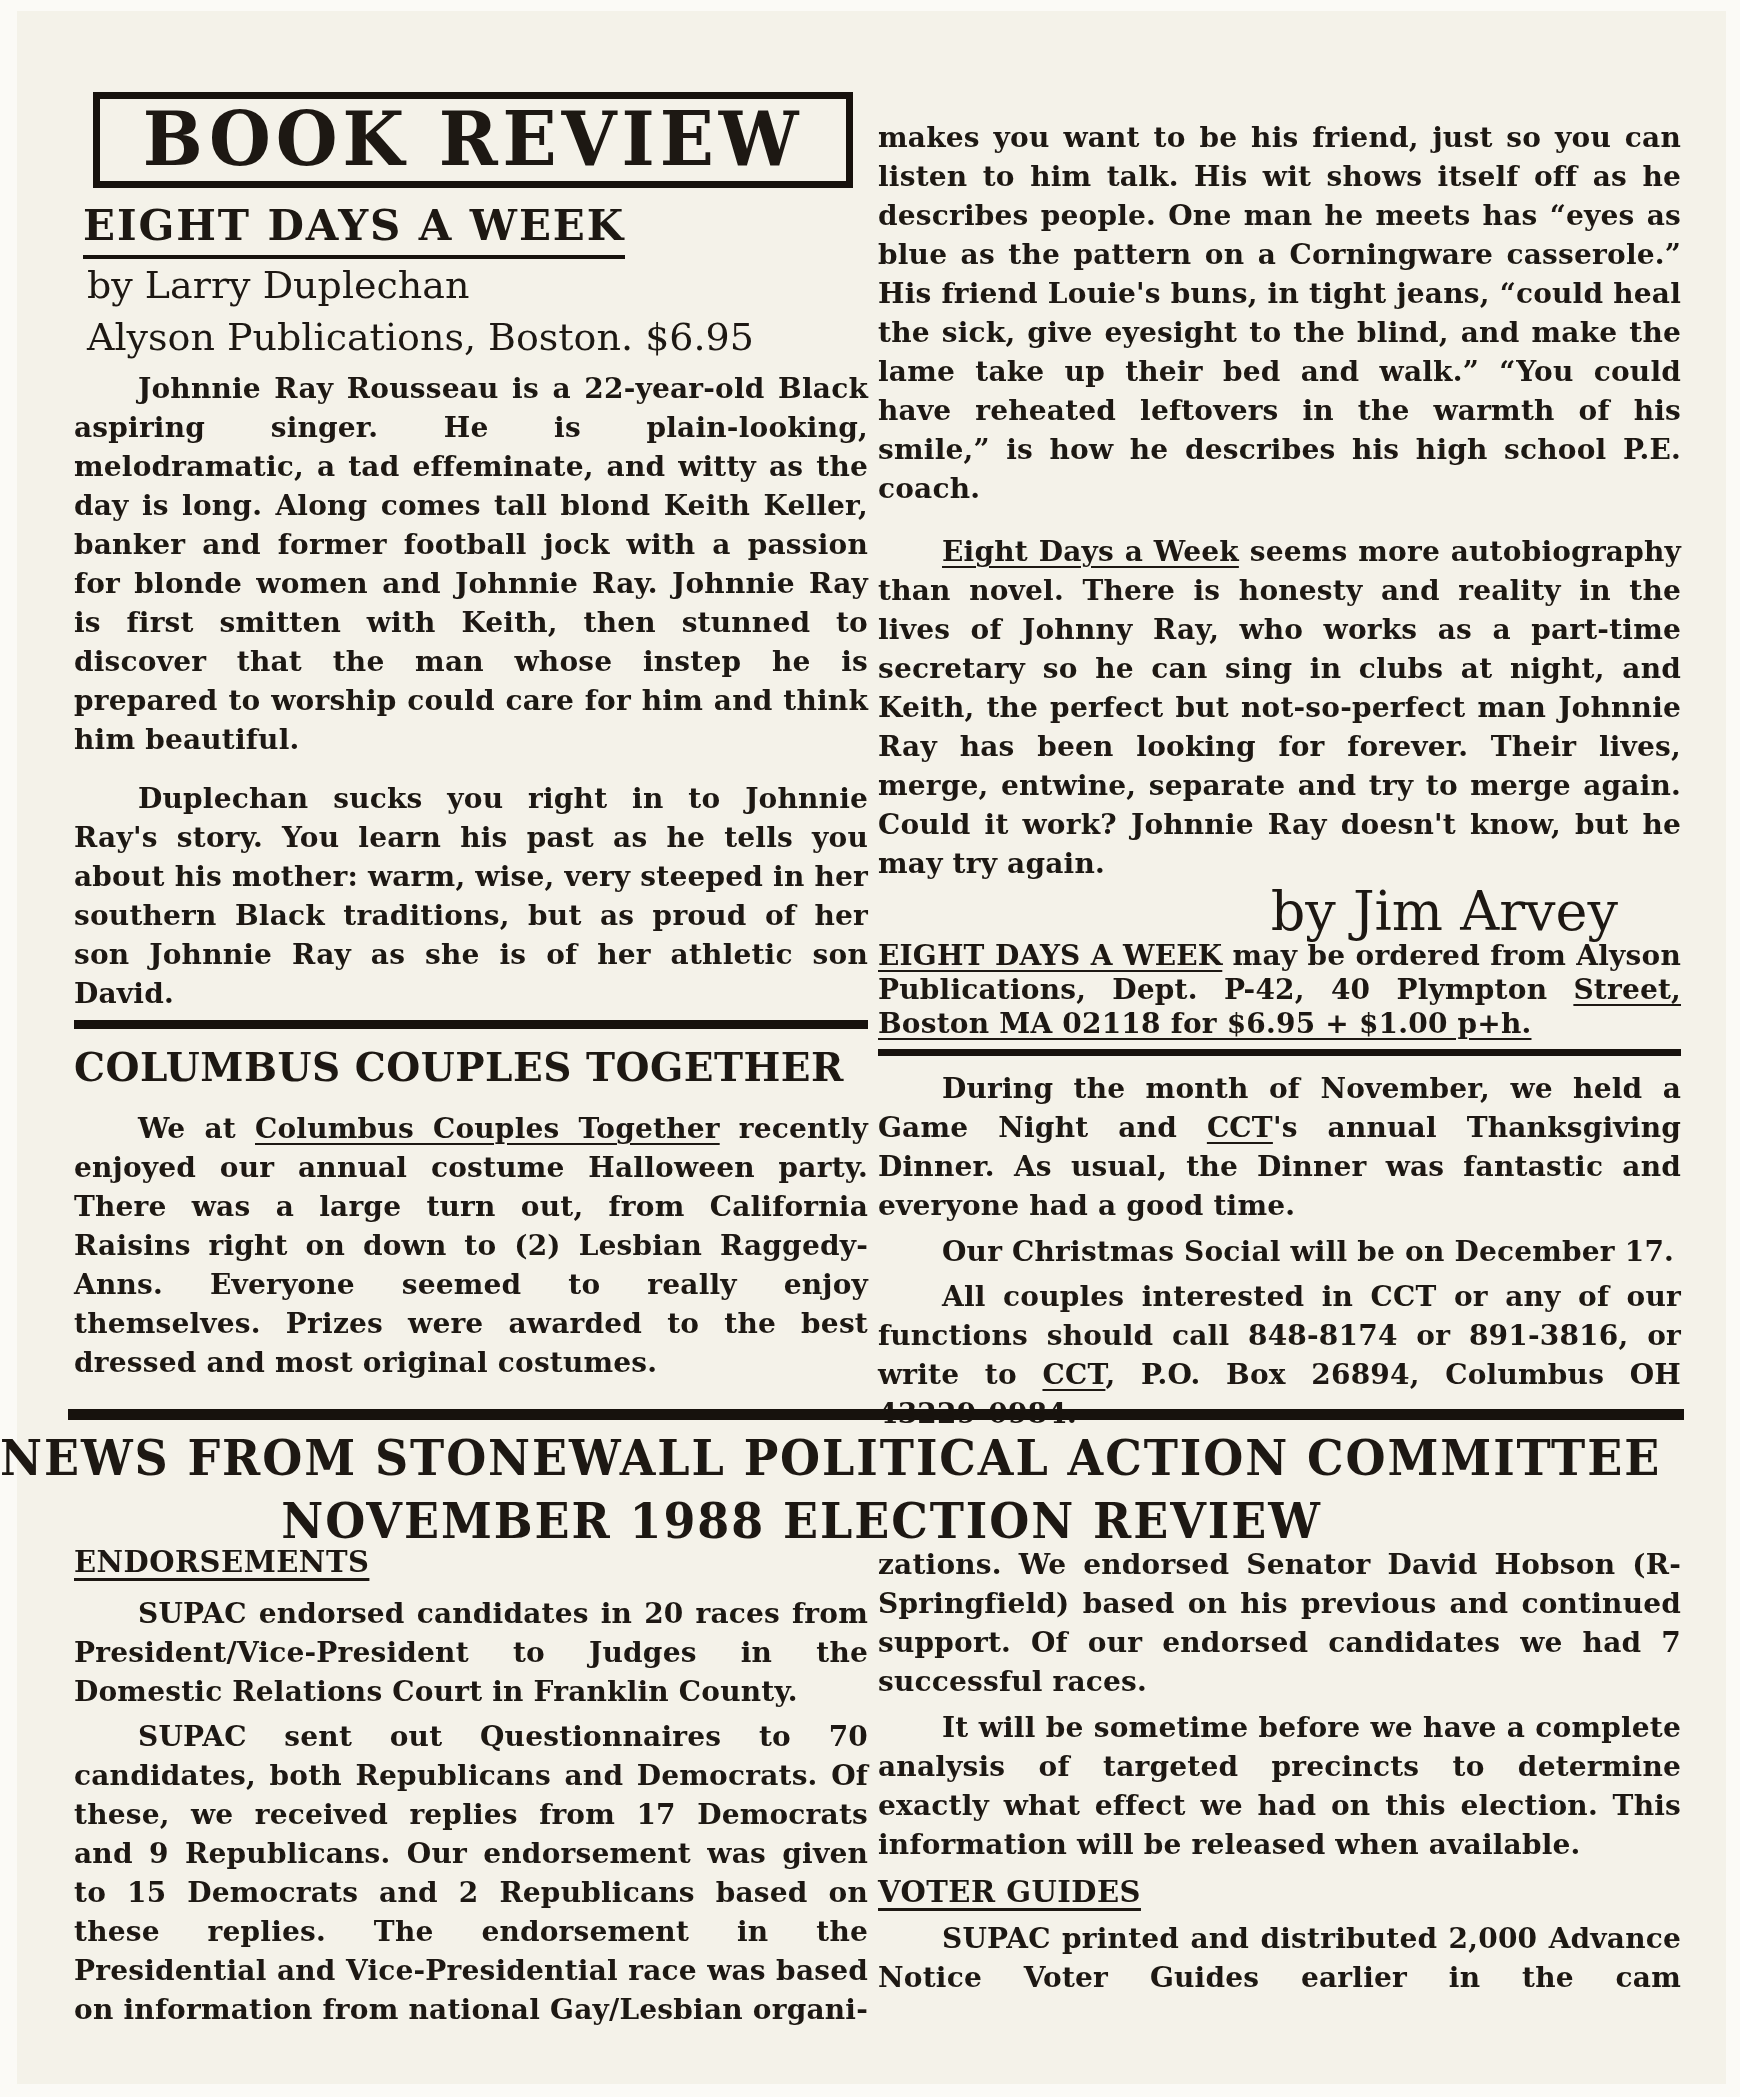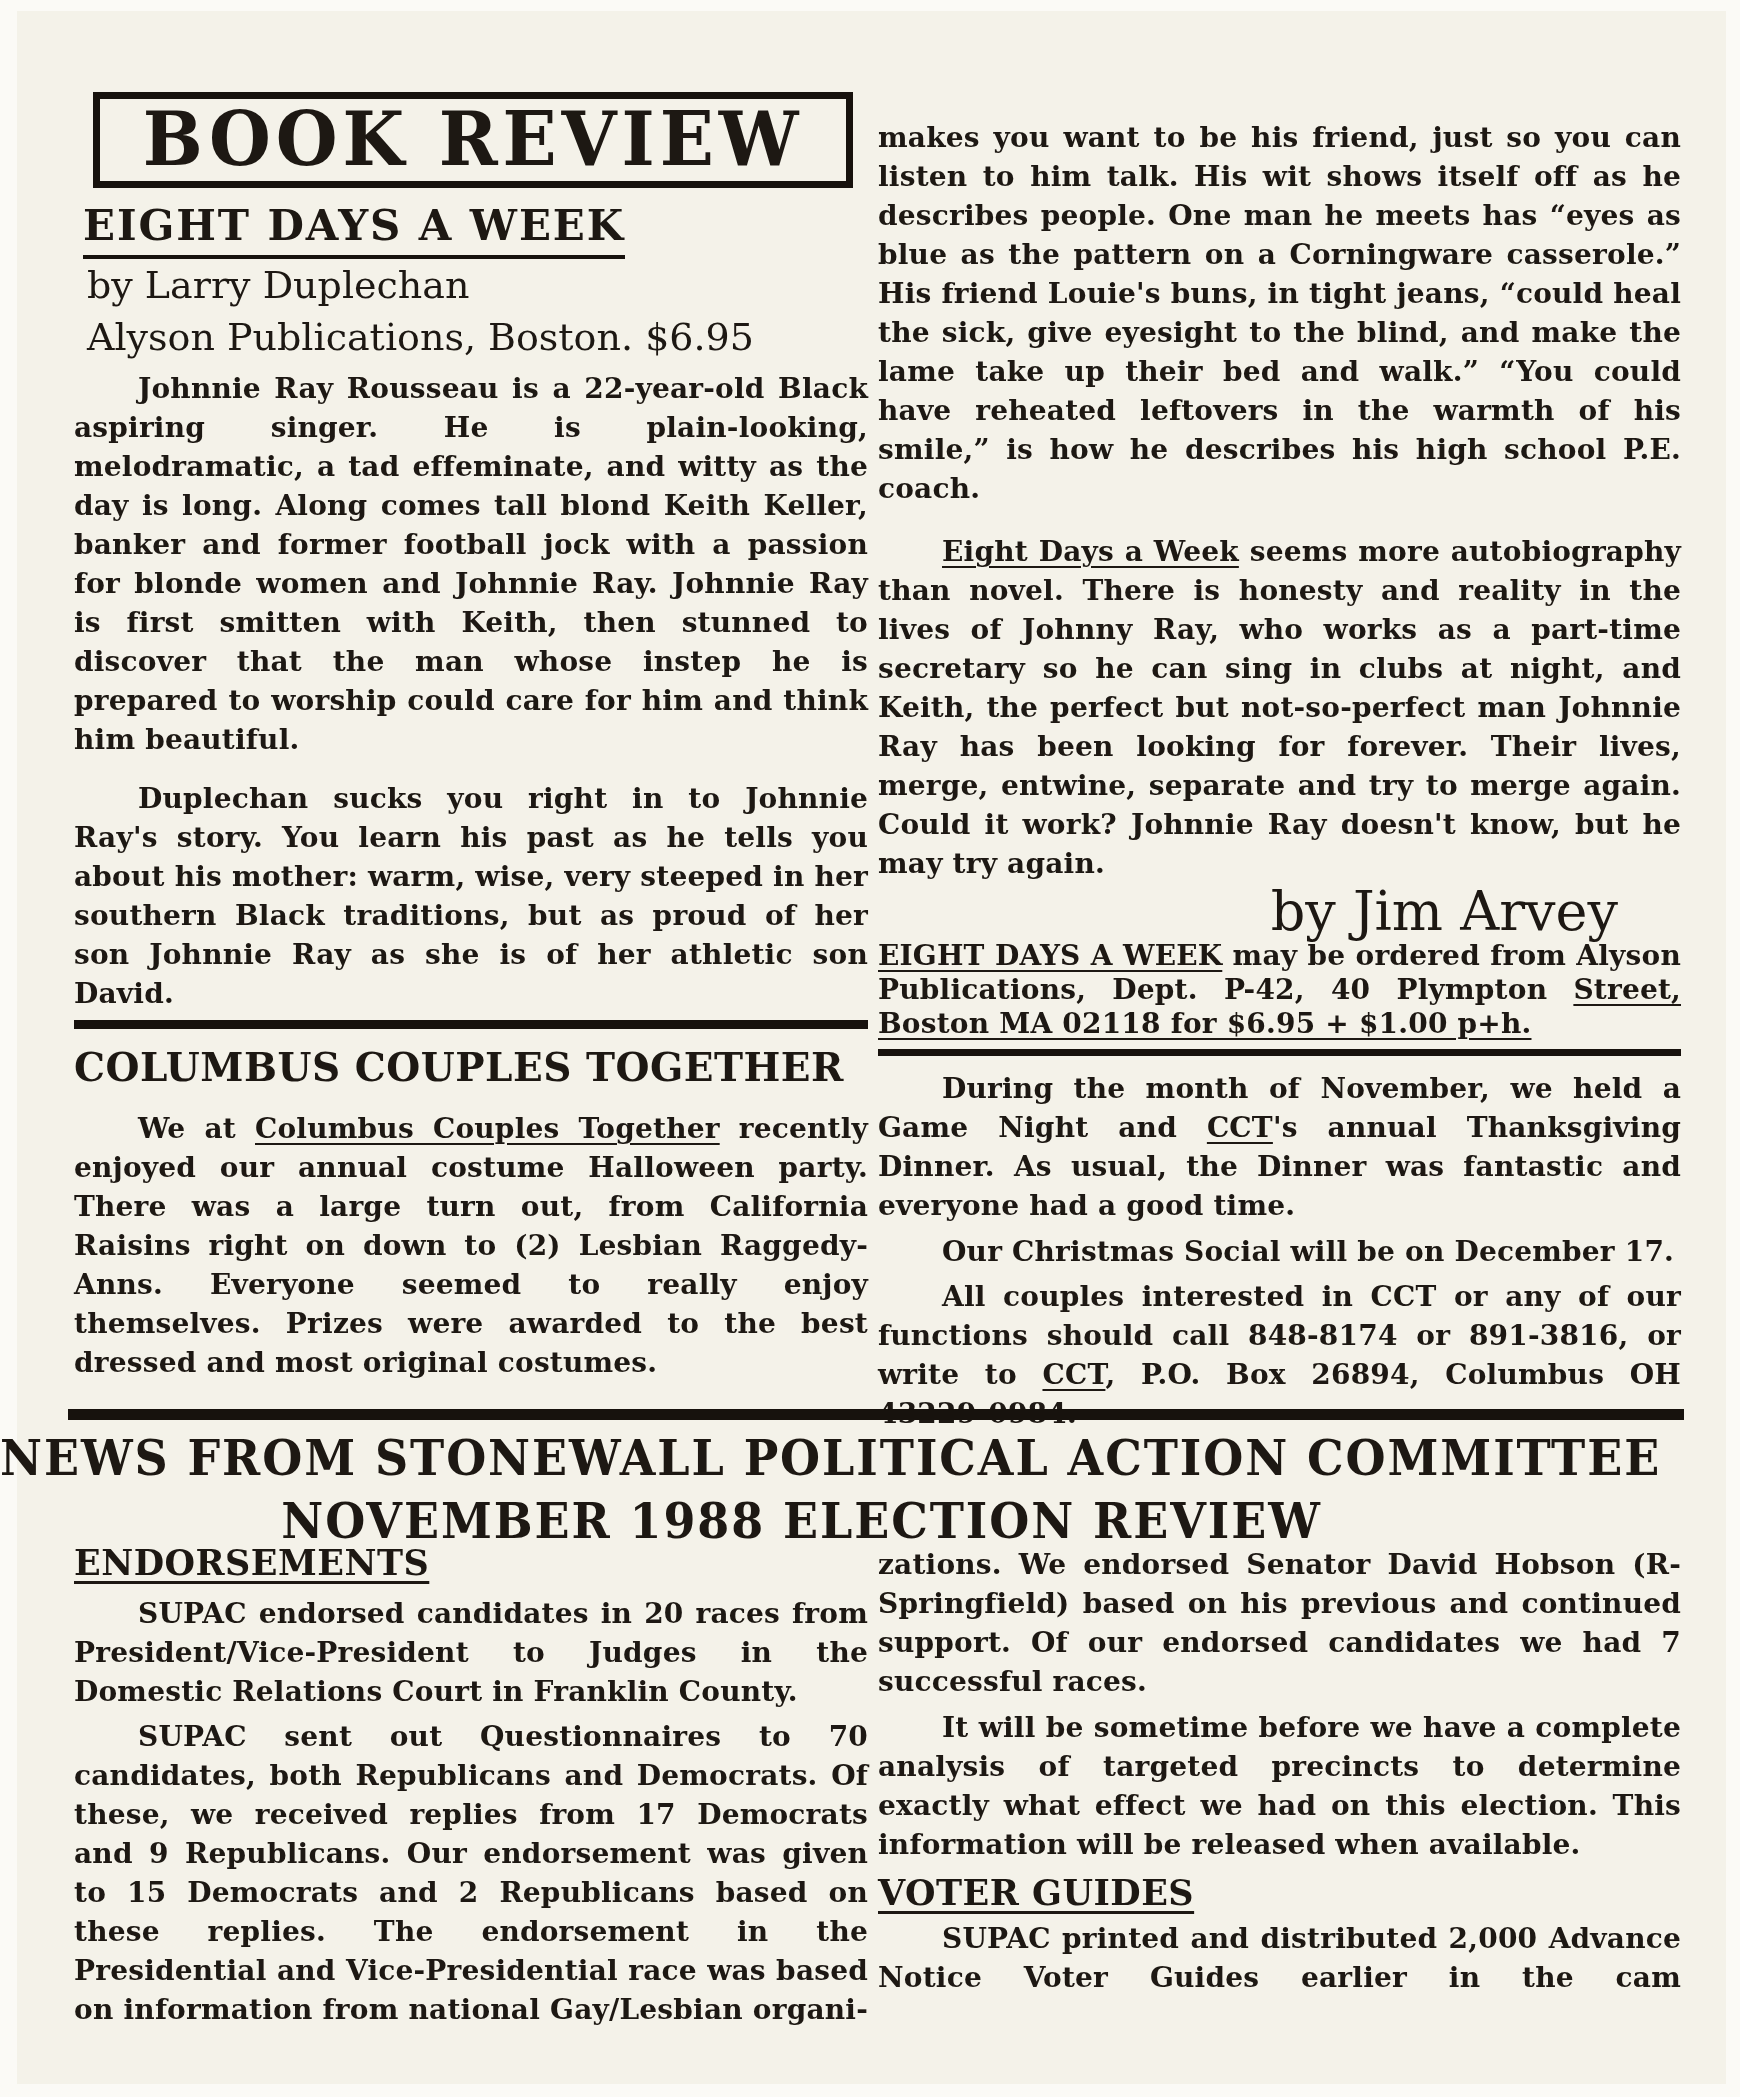--- a/index.html
+++ b/index.html
@@ -72,21 +72,21 @@
   .news-heads { position:absolute; left:0; top:1431px; width:1603px; text-align:center; }
   .news-heads h1 {
     margin:0; font-size:46px; font-weight:bold; letter-spacing:1.9px; line-height:54px; white-space:nowrap;
     transform:scaleY(1.04);
   }
   .news-heads h1.second { margin-top:8.8px; }
   
   #supac-left  { position:absolute; left:74px;  top:1543px; width:794px; }
   #supac-right { position:absolute; left:878px; top:1545px; width:803px; }
   .subhead {
-    margin:0; font-size:35px; font-weight:bold; letter-spacing:0.5px; line-height:39px;
+    margin:0; font-size:29px; font-weight:bold; letter-spacing:0.5px; line-height:39px;
     display:table; white-space:nowrap;
     text-decoration:underline; text-decoration-thickness:2.9px; text-underline-offset:5.8px;
   }
   #supac-left .bodytext { margin-top:11.7px; }
   #supac-right .subhead { margin-top:8.8px;text-align:center; }
   #supac-right .p-after-sub { margin-top:7.8px; }
   .bodytext .mt { margin-top:6.8px; }
 </style>
 </head>
 <body>

